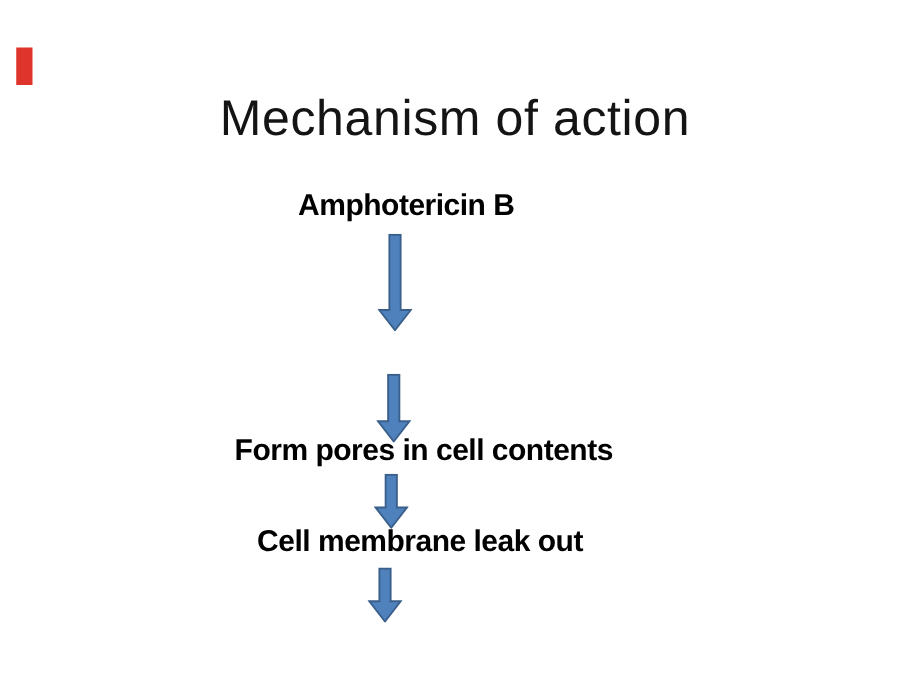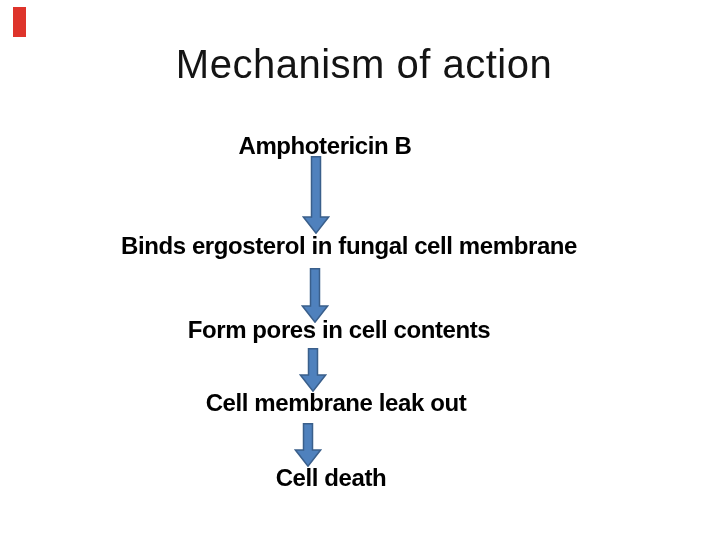--- a/index.html
+++ b/index.html
@@ -7,20 +7,21 @@
     padding: 0;
     background: #ffffff;
   }
   .stage {
     position: relative;
     width: 728px;
     height: 489px;
     background: var(--bg, #ffffff);
     overflow: hidden;
     font-family: "Liberation Sans", sans-serif;
+    margin-top: 31px;
   }
   .slide-title {
     position: absolute;
     top: 40px;
     left: 0;
     width: 100%;
     text-align: center;
     font-size: 40px;
     font-weight: 400;
     letter-spacing: 0.5px;
@@ -30,21 +31,21 @@
   .flow-step {
     position: absolute;
     transform: translateX(-50%);
     white-space: nowrap;
     font-size: 24px;
     font-weight: 700;
     letter-spacing: -0.4px;
     line-height: 28px;
     color: var(--step-text, #000000);
   }
-  .step-1 { left: 325px; top: 132px; }
+  .step-1 { left: 325px; top: 120px; }
   .step-2 { left: 349px; top: 232px; }
   .step-3 { left: 339px; top: 316px; }
   .step-4 { left: 336px; top: 389px; }
   .step-5 { left: 331px; top: 464px; }
   .flow-arrow {
     position: absolute;
     transform: translateX(-50%);
     line-height: 0;
   }
   .arrow-1 { left: 316px; top: 156px; }
@@ -78,21 +79,20 @@
   <div class="slide-title">Mechanism of action</div>
 
   <div class="flow-step step-1">Amphotericin B</div>
 
   <div class="flow-arrow arrow-1">
     <svg width="28" height="78" viewBox="0 0 28 78" xmlns="http://www.w3.org/2000/svg">
       <path d="M 9.5 0.8 L 18.5 0.8 L 18.5 61 L 26.6 61 L 14 77.2 L 1.4 61 L 9.5 61 Z"></path>
     </svg>
   </div>
 
-  <div class="flow-step step-2">Binds ergosterol in fungal cell membrane</div>
 
   <div class="flow-arrow arrow-2">
     <svg width="28" height="55" viewBox="0 0 28 55" xmlns="http://www.w3.org/2000/svg">
       <path d="M 9.5 0.8 L 18.5 0.8 L 18.5 38 L 26.6 38 L 14 54.2 L 1.4 38 L 9.5 38 Z"></path>
     </svg>
   </div>
 
   <div class="flow-step step-3">Form pores in cell contents</div>
 
   <div class="flow-arrow arrow-3">
@@ -102,15 +102,14 @@
   </div>
 
   <div class="flow-step step-4">Cell membrane leak out</div>
 
   <div class="flow-arrow arrow-4">
     <svg width="28" height="44" viewBox="0 0 28 44" xmlns="http://www.w3.org/2000/svg">
       <path d="M 9.5 0.8 L 18.5 0.8 L 18.5 27 L 26.6 27 L 14 43.2 L 1.4 27 L 9.5 27 Z"></path>
     </svg>
   </div>
 
-  <div class="flow-step step-5">Cell death</div>
 
 </div>
 
 </body></html>

